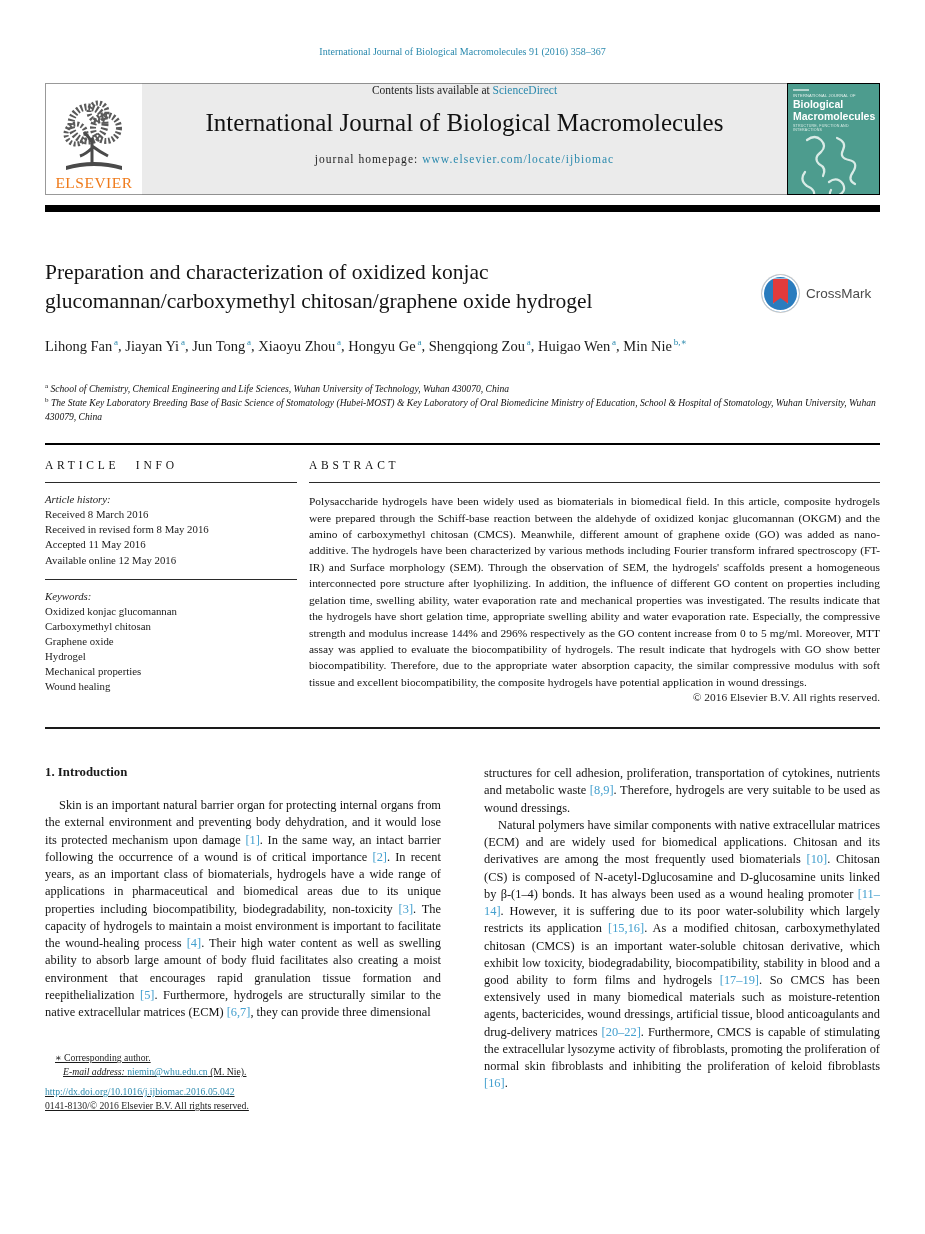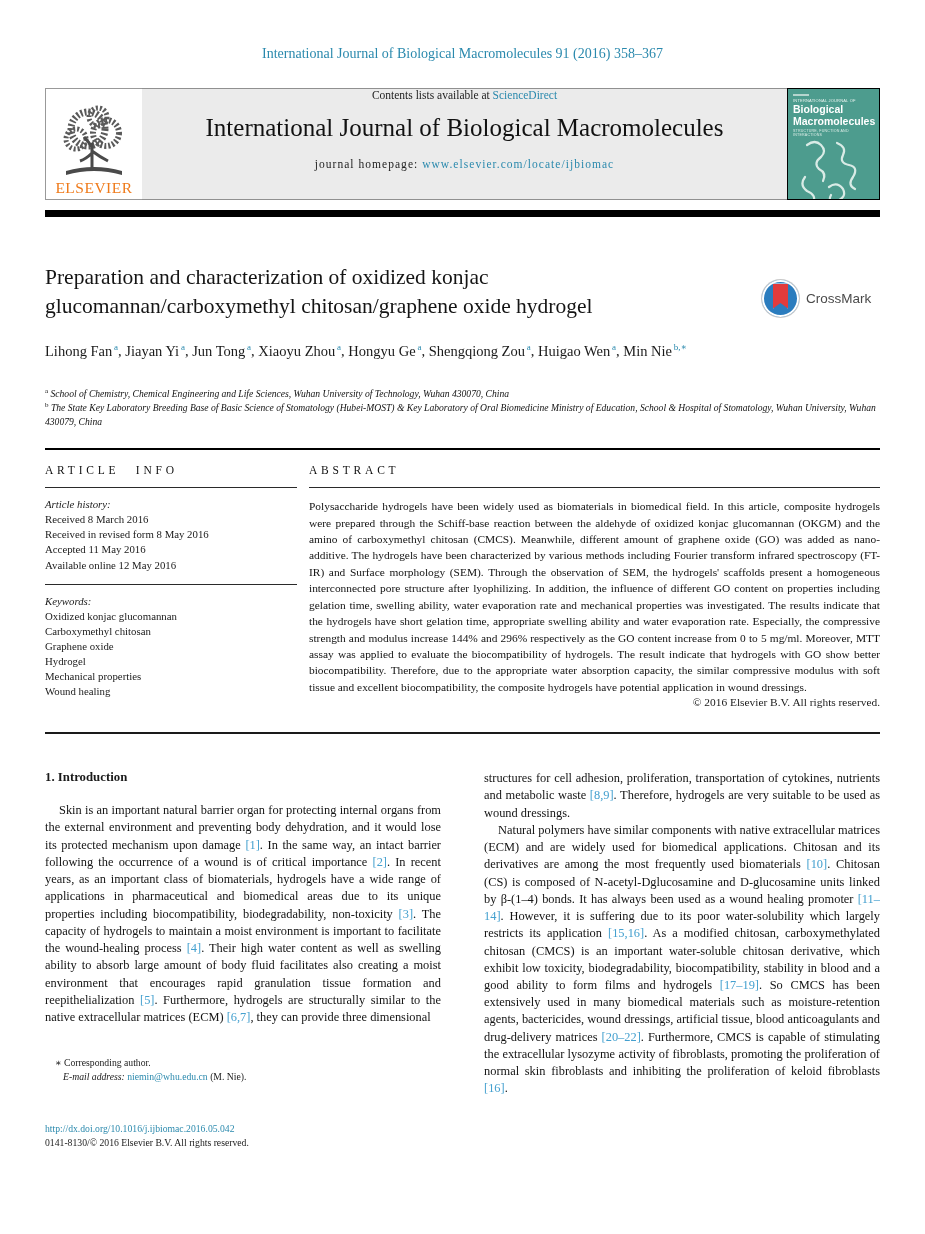--- a/index.html
+++ b/index.html
@@ -5,21 +5,21 @@
   * { margin: 0; padding: 0; box-sizing: border-box; }
   html, body { background: #ffffff; }
   body {
     width: 925px; height: 1234px; margin: 0 auto; position: relative;
     font-family: "Liberation Serif", "DejaVu Serif", serif;
     color: #1a1a1a; overflow: hidden;
   }
   .page { width: 835px; margin: 0 auto; padding-top: 46px; }
 
   
-  .journal-ref { text-align: center; font-size: 14px; color: #2a89ad; margin-bottom: 26px; }
+  .journal-ref { text-align: center; font-size: 10px; color: #2a89ad; margin-bottom: 26px; }
 
   
   .masthead { display: flex; align-items: stretch; height: 112px; }
   .logo-box {
     width: 97px; border: 1px solid #999; border-right: none; background: #fff;
     display: flex; flex-direction: column; align-items: center; justify-content: flex-end;
     padding-bottom: 2px;
   }
   .logo-box svg { display: block; }
   .elsevier-word {
@@ -89,25 +89,25 @@
   
   .body-cols { display: flex; gap: 43px; margin-top: 36px; }
   .bcol { width: 404px; }
   .section-heading { font-size: 12.8px; font-weight: bold; margin-bottom: 17px; }
   .para { font-size: 12.4px; line-height: 1.39; text-align: justify; color: #131313; }
   .para + .para { margin-top: 0; }
   .para.indent { text-indent: 14px; }
   .cite { color: #44a0cf; cursor: pointer; font-family: Liberation Serif, serif; }
 
   
-  .footnotes { margin-top: 30px; font-size: 9.7px; line-height: 1.45; }
+  .footnotes { margin-top: 30px; font-size: 9.7px; line-height: 1.45; text-decoration: underline; }
   .fn-corresponding { padding-left: 10px; }
   .fn-email { padding-left: 18px; }
   .fn-email .lbl { font-style: italic; }
-  .doi-block { margin-top: 38px; font-size: 9.7px; line-height: 1.45; }
+  .doi-block { margin-top: 6px; font-size: 9.7px; line-height: 1.45; }
 </style>
 </head>
 <body>
 
 <div class="page">
 
   <div class="journal-ref">International Journal of Biological Macromolecules 91 (2016) 358–367</div>
 
   <div class="masthead">
     <div class="logo-box">

